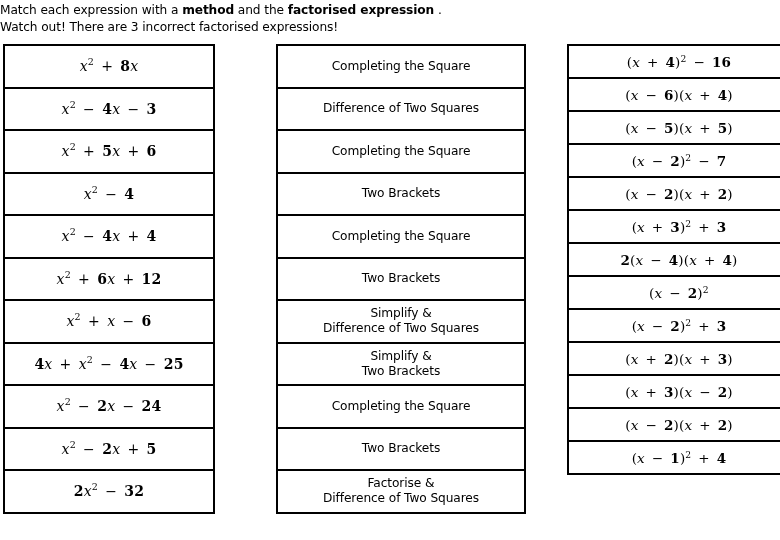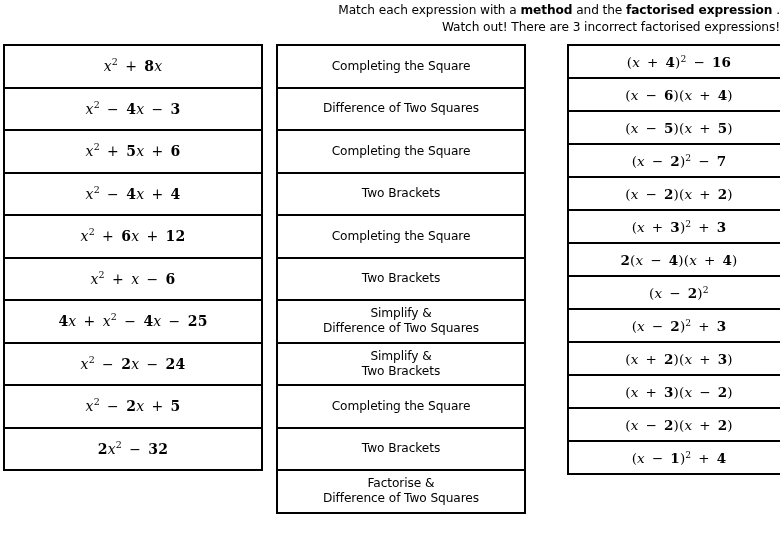--- a/index.html
+++ b/index.html
@@ -15,21 +15,21 @@
     overflow: hidden;
     position: relative;
   }
 
   
   .heading {
     position: absolute;
     left: 0;
     top: 2px;
     width: 780px;
-    text-align: right;
+    text-align: left;
     font-family: "DejaVu Sans", sans-serif;
     font-size: 12.2px;
     line-height: 17px;
     color: #000000;
     letter-spacing: -0.1px;
   }
   .heading .line { white-space: nowrap; }
   .heading b { font-weight: bold; }
 
   
@@ -40,21 +40,21 @@
     width: 780px;
     height: 540px;
   }
   .col {
     position: absolute;
     top: 44px;
     display: flex;
     flex-direction: column;
     box-sizing: border-box;
   }
-  #col-expressions { left: 3px;   width: 260px; }
+  #col-expressions { left: 3px;   width: 212px; }
   #col-methods     { left: 276px; width: 250px; }
   #col-factorised  { left: 567px; width: 224px; }
 
   .cell {
     box-sizing: border-box;
     border: 2px solid #000000;
     background: #ffffff;
     display: flex;
     align-items: center;
     justify-content: center;
@@ -113,20 +113,23 @@
       <div class="cell">
         <span><span class="mvar">x</span><span class="msup msup-up">2</span> <span class="mop">+</span> <span class="mnum">8</span><span class="mvar">x</span></span>
       </div>
       <div class="cell">
         <span><span class="mvar">x</span><span class="msup msup-up">2</span> <span class="mop">−</span> <span class="mnum">4</span><span class="mvar">x</span> <span class="mop">−</span> <span class="mnum">3</span></span>
       </div>
       <div class="cell">
         <span><span class="mvar">x</span><span class="msup msup-up">2</span> <span class="mop">+</span> <span class="mnum">5</span><span class="mvar">x</span> <span class="mop">+</span> <span class="mnum">6</span></span>
       </div>
       <div class="cell">
+        <span><span class="mvar">x</span><span class="msup msup-up">2</span> <span class="mop">−</span> <span class="mnum">4</span></span>
+      </div>
+      <div class="cell">
         <span><span class="mvar">x</span><span class="msup msup-up">2</span> <span class="mop">−</span> <span class="mnum">4</span><span class="mvar">x</span> <span class="mop">+</span> <span class="mnum">4</span></span>
       </div>
       <div class="cell">
         <span><span class="mvar">x</span><span class="msup msup-up">2</span> <span class="mop">+</span> <span class="mnum">6</span><span class="mvar">x</span> <span class="mop">+</span> <span class="mnum">1</span><span class="mnum">2</span></span>
       </div>
       <div class="cell">
         <span><span class="mvar">x</span><span class="msup msup-up">2</span> <span class="mop">+</span> <span class="mvar">x</span> <span class="mop">−</span> <span class="mnum">6</span></span>
       </div>
       <div class="cell">
         <span><span class="mnum">4</span><span class="mvar">x</span> <span class="mop">+</span> <span class="mvar">x</span><span class="msup msup-up">2</span> <span class="mop">−</span> <span class="mnum">4</span><span class="mvar">x</span> <span class="mop">−</span> <span class="mnum">2</span><span class="mnum">5</span></span>

